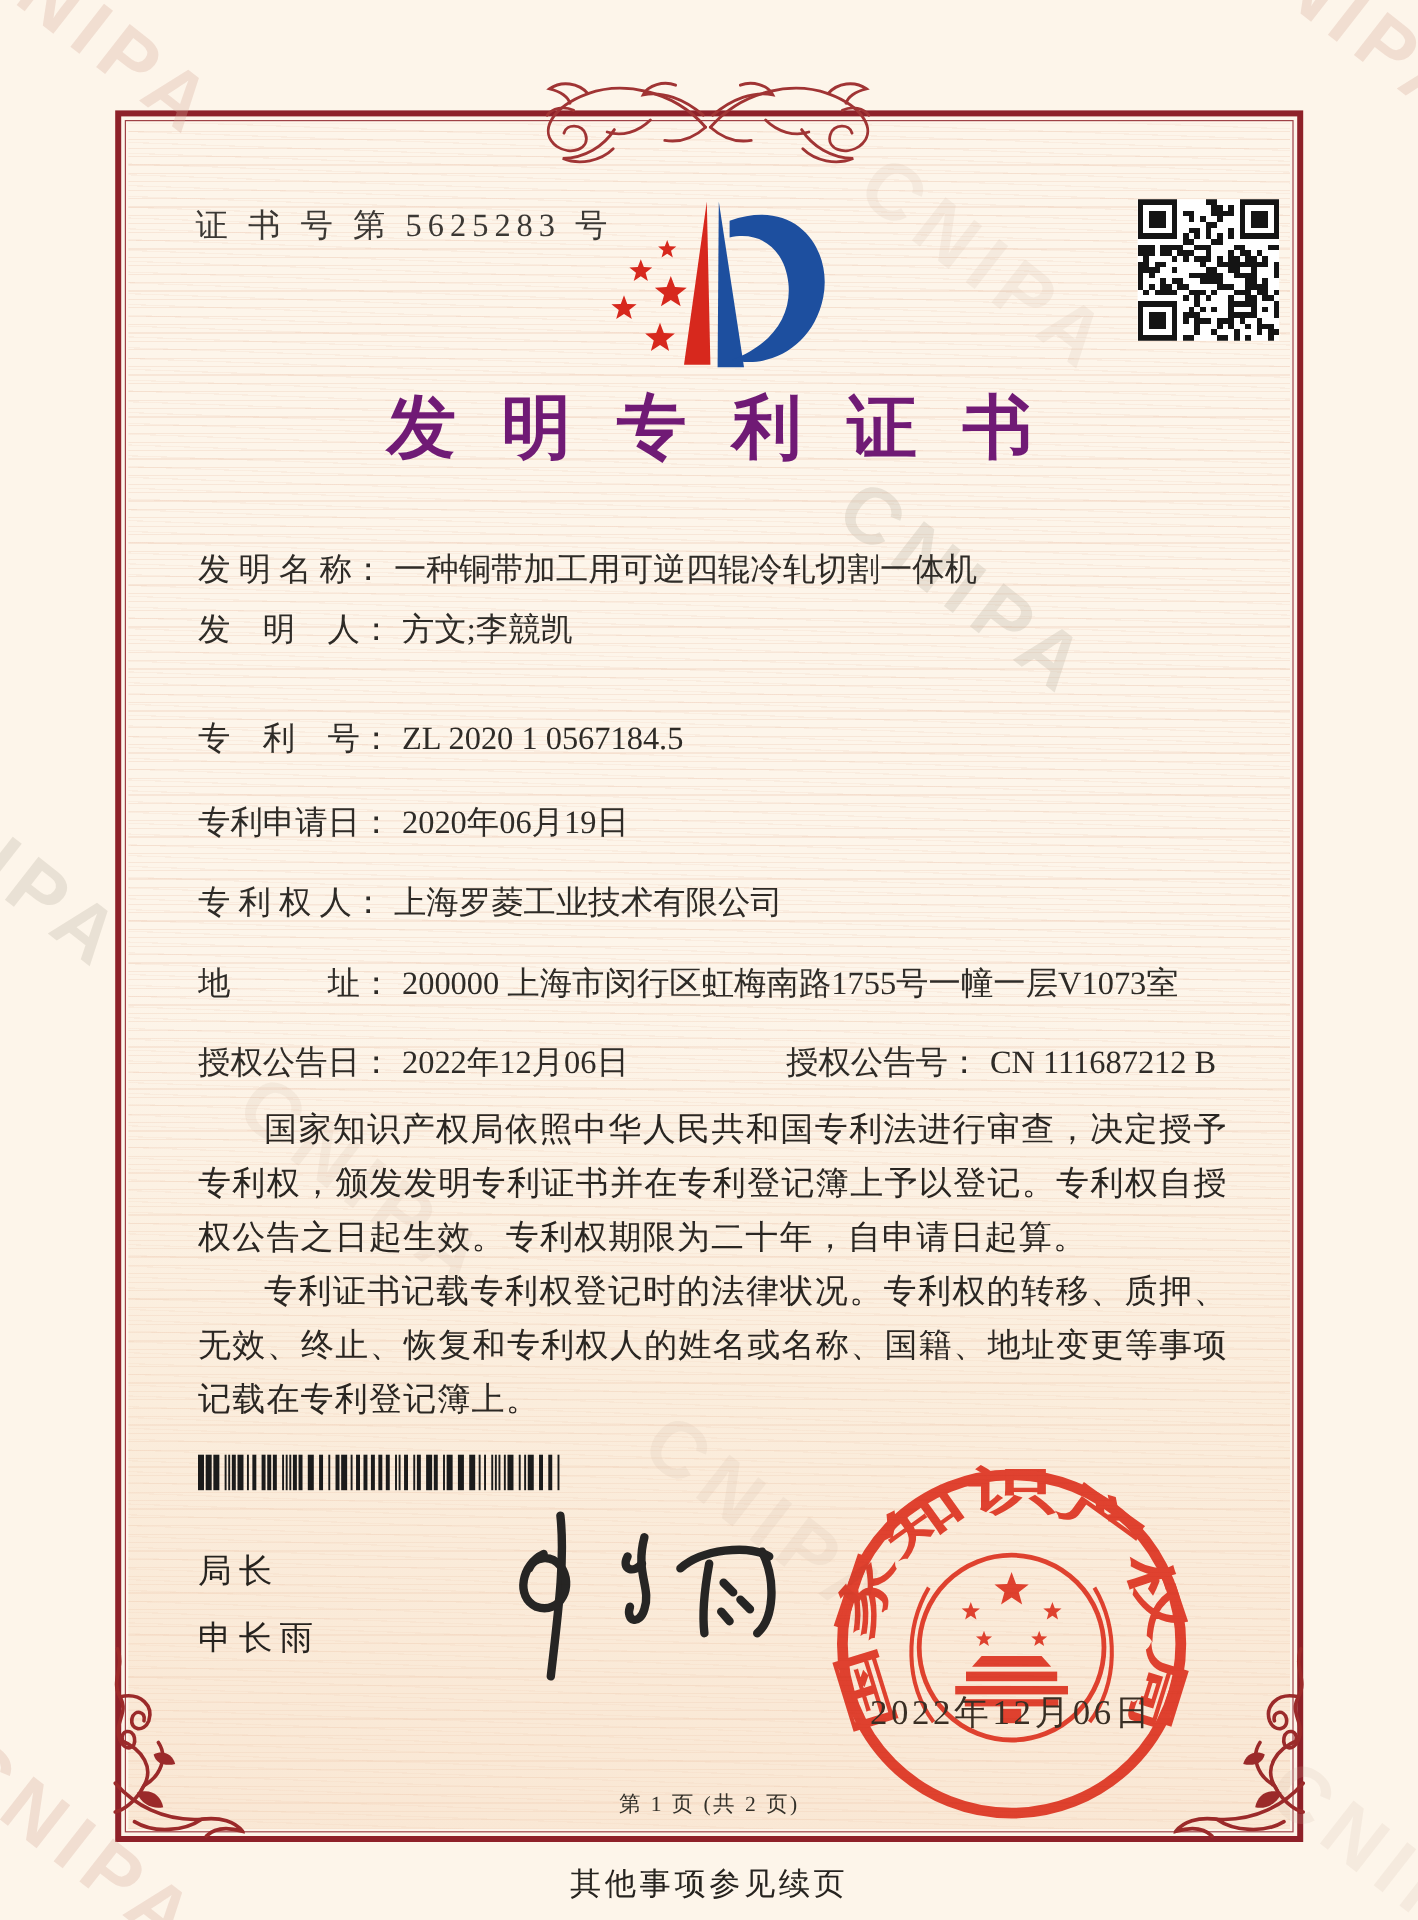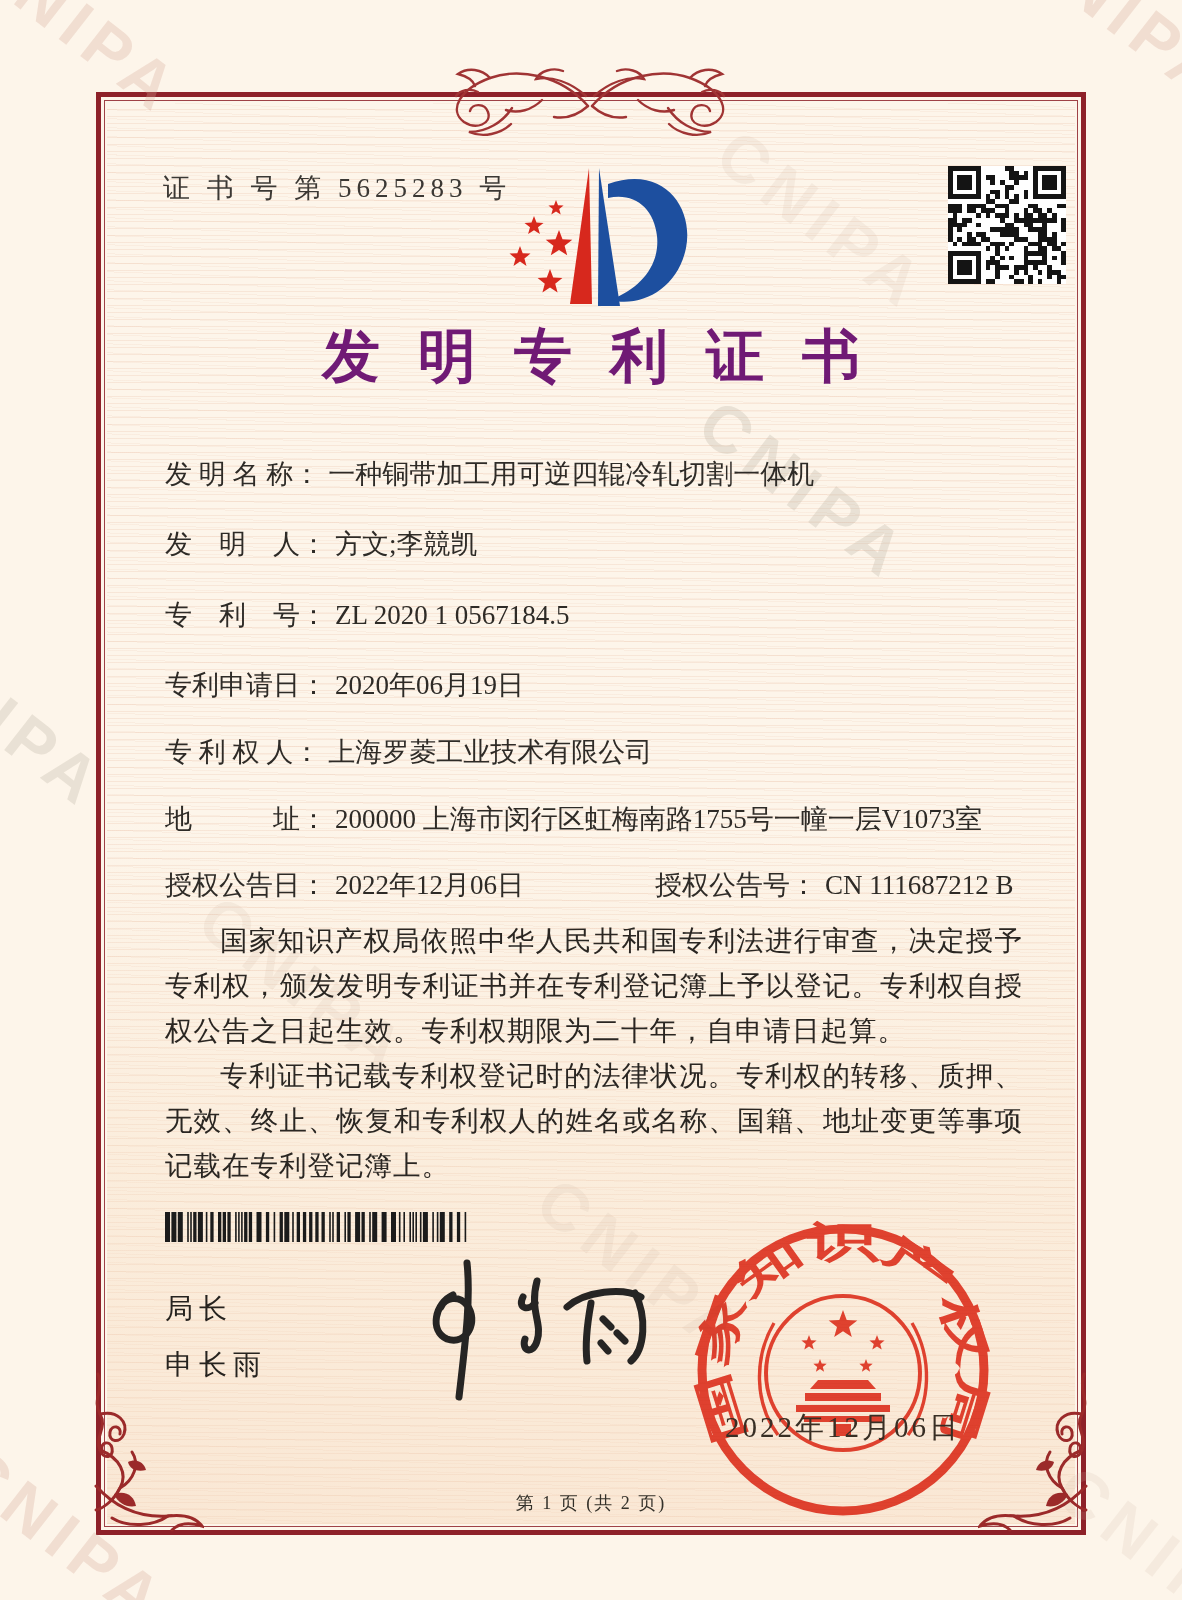--- a/index.html
+++ b/index.html
@@ -47,21 +47,21 @@
   .title{
     position:absolute;left:0;top:318px;width:100%;margin:0;z-index:4;
     text-align:center;font-size:58px;font-weight:700;color:#701a75;
     letter-spacing:38px;text-indent:38px;
   }
   
   .fields{position:absolute;left:165px;top:0;width:870px;z-index:4;font-size:27px;}
   .frow{position:absolute;left:0;white-space:nowrap;color:#2e2b27;}
   .frow .lbl{display:inline-block;min-width:150px;color:#2e2b27;}
   .frow .val{margin-left:8px;}
-  .r1{top:456px;} .r2{top:526px;} .r3{top:597px;text-align:center;} .r4{top:667px;}
+  .r1{top:456px;} .r2{top:506px;} .r3{top:597px;text-align:center;} .r4{top:667px;}
   .r5{top:734px;} .r6{top:801px;} .r7{top:867px;}
   .grant-pair{position:absolute;left:490px;top:0;white-space:nowrap;}
   
   .body-text{
     position:absolute;left:165px;top:918px;width:858px;z-index:4;
     font-size:27.5px;line-height:45px;letter-spacing:1px;color:#2a2622;text-align:justify;
   }
   .body-text p{margin:0;text-indent:2em;}
   
   .barcode{position:absolute;left:165px;top:1212px;width:306px;height:30px;z-index:4;}
@@ -516,14 +516,15 @@
         <rect x="127" y="188" width="76" height="8" fill="#e23a28"></rect>
         <rect x="118" y="200" width="94" height="7" fill="#e23a28"></rect>
         <rect x="126" y="211" width="78" height="6" fill="#e23a28"></rect>
         <rect x="157" y="219" width="16" height="12" fill="#e23a28"></rect>
       </g>
     </g>
     <text class="seal-date" x="165" y="232" text-anchor="middle">2022年12月06日</text>
   </svg>
 
   <div class="page-num">第 1 页 (共 2 页)</div>
+  <div class="continuation">其他事项参见续页</div>
 
 </div>
 
 </body></html>

